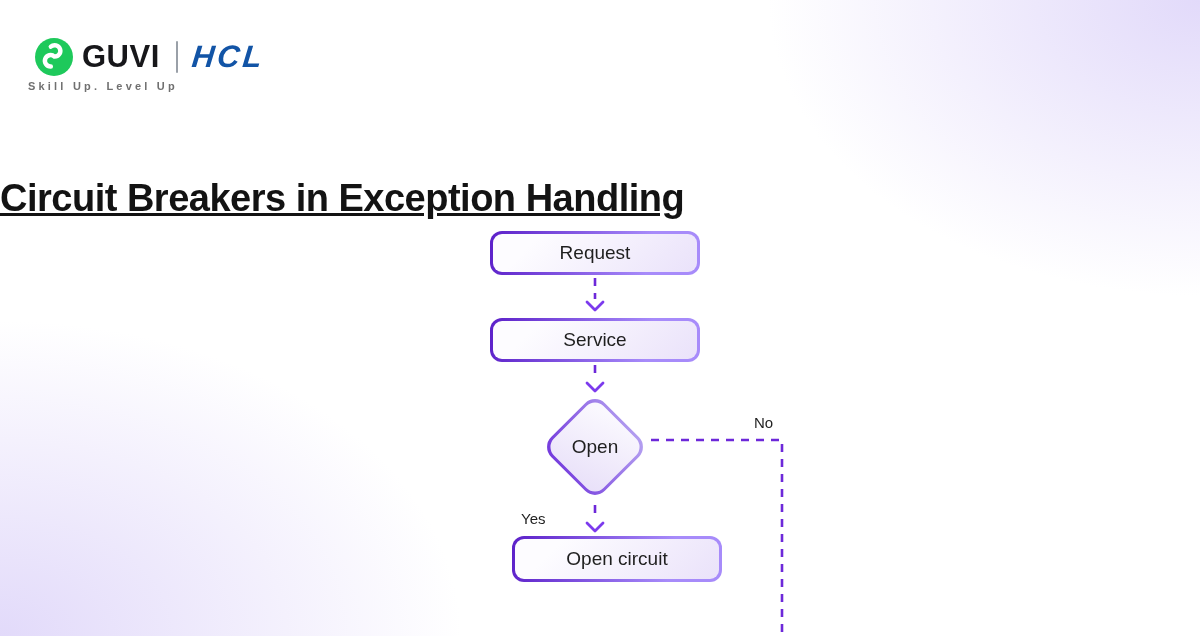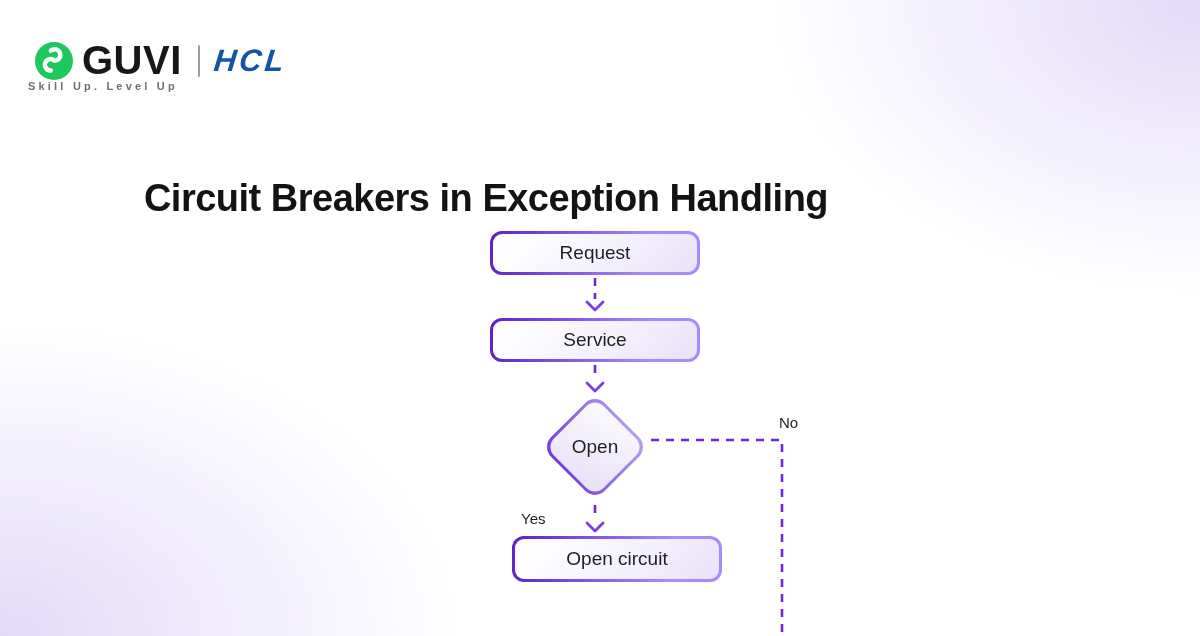--- a/index.html
+++ b/index.html
@@ -28,38 +28,38 @@
   }
 
   
   .brand{position:absolute;left:35px;top:38px;display:flex;align-items:center;}
   .guvi-mark{
     width:38px;height:38px;border-radius:50%;
     background:var(--guvi-green);
     display:flex;align-items:center;justify-content:center;flex:0 0 auto;
   }
   .guvi-word{
-    margin-left:9px;font-size:40px;font-weight:800;letter-spacing:.5px;color:#17171a;text-align:right;
+    margin-left:9px;font-size:31px;font-weight:800;letter-spacing:.5px;color:#17171a;text-align:right;
   }
   .brand-divider{
     width:2px;height:32px;background:#9aa0a8;margin:0 14px 0 16px;border-radius:1px;
   }
   .hcl-word{
     font-size:31px;font-weight:800;font-style:italic;letter-spacing:3px;
     color:var(--hcl-blue);transform:skewX(-6deg);
   }
   .tagline{
     position:absolute;left:28px;top:80px;
     font-size:11px;font-weight:600;letter-spacing:3.2px;color:var(--tagline-gray);
   }
 
   
   .title{
-    position:absolute;left:0;top:152px;width:972px;text-align:center;
-    font-size:38px;font-weight:800;letter-spacing:-0.5px;color:#131313;
+    position:absolute;left:0;top:152px;width:972px;
+    font-size:38px;font-weight:800;letter-spacing:-0.5px;color:#131313;text-decoration:underline;
   }
 
   
   .node{
     position:absolute;left:490px;width:210px;height:44px;
     border:3px solid transparent;border-radius:12px;
     background:
       linear-gradient(135deg,var(--node-fill-light) 20%,var(--node-fill-dark) 100%) padding-box,
       linear-gradient(100deg,#5c20c9 0%,var(--accent-purple-light) 75%) border-box;
     display:flex;align-items:center;justify-content:center;
@@ -84,21 +84,21 @@
     font-size:19px;color:#1f1f1f;
   }
 
   
   svg.connectors{position:absolute;left:0;top:0;pointer-events:none;}
   .connector{stroke:var(--accent-purple);stroke-width:2.6;fill:none;stroke-dasharray:8 7;}
   .arrowhead{stroke:#7c3aed;stroke-width:2.8;fill:none;stroke-linecap:round;stroke-linejoin:round;}
 
   .edge-label{position:absolute;font-size:15px;color:#1f1f1f;}
   .edge-label-yes{left:521px;top:510px;}
-  .edge-label-no{left:779px;top:414px;}
+  .edge-label-no{left:754px;top:414px;}
 </style>
 </head>
 <body>
 
 <div class="page">
 
   <div class="brand">
     <div class="guvi-mark">
       <svg width="38" height="38" viewBox="0 0 36 36">
         <path d="M15 8.2 a5.4 5.4 0 1 1 3.4 9.4 a5.4 5.4 0 1 0 -3.4 9.4" fill="none" stroke="#ffffff" stroke-width="4.2" stroke-linecap="round"></path>

